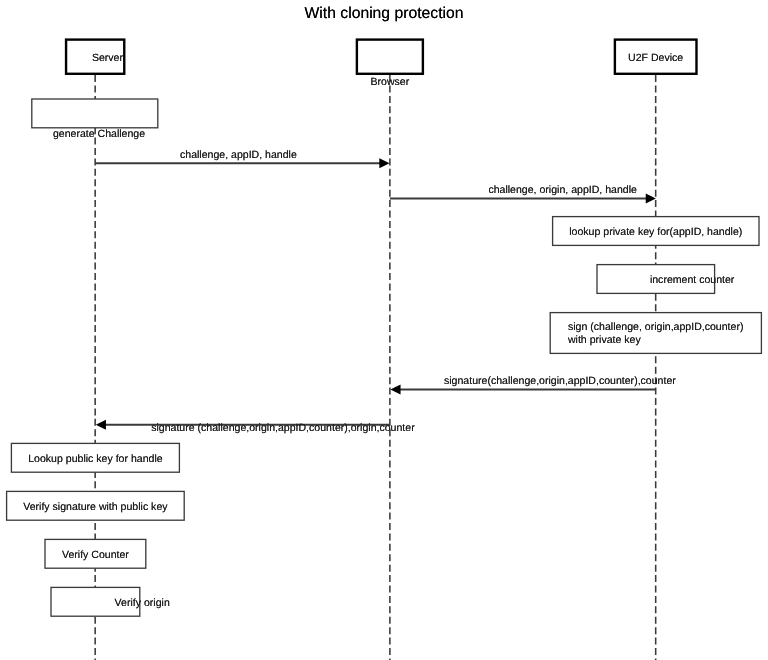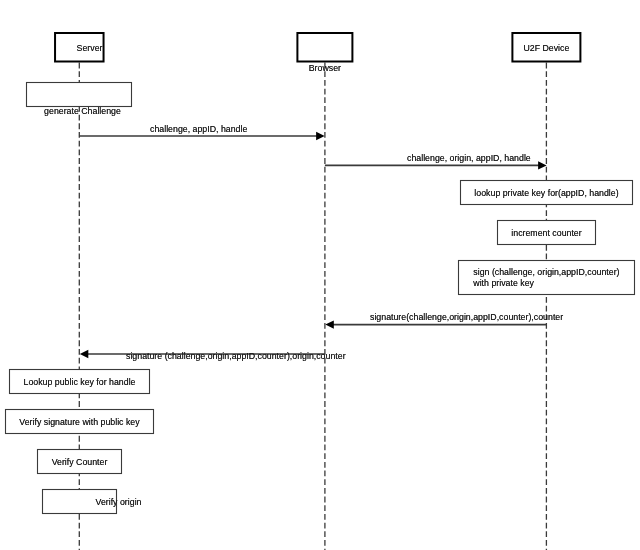--- a/index.html
+++ b/index.html
@@ -40,27 +40,28 @@
       <rect x="42.5" y="489.5" width="74" height="24" fill="#ffffff" stroke="#3a3a3a" stroke-width="1.1"></rect>
       <line x1="79.3" y1="136" x2="317.1" y2="136" stroke="#3a3a3a" stroke-width="1.7"></line>
       <polygon points="324.6,136 316.1,131.8 316.1,140.2" fill="#000000"></polygon>
       <line x1="324.9" y1="165.4" x2="539.1" y2="165.4" stroke="#3a3a3a" stroke-width="1.7"></line>
       <polygon points="546.6,165.4 538.1,161.20000000000002 538.1,169.6" fill="#000000"></polygon>
       <line x1="546.4" y1="324.6" x2="332.8" y2="324.6" stroke="#3a3a3a" stroke-width="1.7"></line>
       <polygon points="325.3,324.6 333.8,320.40000000000003 333.8,328.8" fill="#000000"></polygon>
       <line x1="324.9" y1="354" x2="87.3" y2="354" stroke="#3a3a3a" stroke-width="1.7"></line>
       <polygon points="79.8,354 88.3,349.8 88.3,358.2" fill="#000000"></polygon>
     </svg>
+  <div class="ttl">With cloning protection</div>
   <div id="labels">
       <div class="actor-label" style="left: 55.05px; width: 69px; top: 42.9px;">Server</div>
       <div class="actor-label" style="left: 297.4px; width: 55px; top: 42.9px; margin-top: 20px;">Browser</div>
       <div class="actor-label" style="left: 512.4px; width: 68px; top: 42.9px;">U2F Device</div>
       <div class="abox-label" style="line-height: 10.8px; top: 89.7px; left: 38px; width: 89px; text-align: center; margin-top: 16px;">generate Challenge</div>
       <div class="abox-label" style="line-height: 10.8px; top: 187.7px; left: 460px; width: 173px; text-align: center;">lookup private key for(appID, handle)</div>
-      <div class="abox-label" style="line-height: 10.8px; top: 227.7px; left: 497px; width: 99px; text-align: center;">increment counter</div>
+      <div class="abox-label" style="line-height: 10.8px; top: 227.7px; left: 497px; width: 99px; text-align: right; padding-left: 16px;">increment counter</div>
       <div class="abox-label" style="line-height: 10.8px; top: 267.3px; left: 473.3px; text-align: left;">sign (challenge, origin,appID,counter)
 with private key</div>
       <div class="abox-label" style="line-height: 10.8px; top: 376.7px; left: 9px; width: 141px; text-align: center;">Lookup public key for handle</div>
       <div class="abox-label" style="line-height: 10.8px; top: 416.7px; left: 5px; width: 149px; text-align: center;">Verify signature with public key</div>
       <div class="abox-label" style="line-height: 10.8px; top: 456.7px; left: 37px; width: 85px; text-align: center;">Verify Counter</div>
       <div class="abox-label" style="line-height: 10.8px; top: 496.7px; left: 42px; width: 75px; text-align: center; padding-left: 39px;">Verify origin</div>
       <div class="mlbl" style="left: 118px; top: 123.7px;">challenge, appID, handle</div>
       <div class="mlbl" style="left: 375px; top: 153.1px;">challenge, origin, appID, handle</div>
       <div class="mlbl" style="left: 338px; top: 312.3px;">signature(challenge,origin,appID,counter),counter</div>
       <div class="mlbl" style="left: 94px; top: 351px;">signature (challenge,origin,appID,counter),origin,counter</div>

